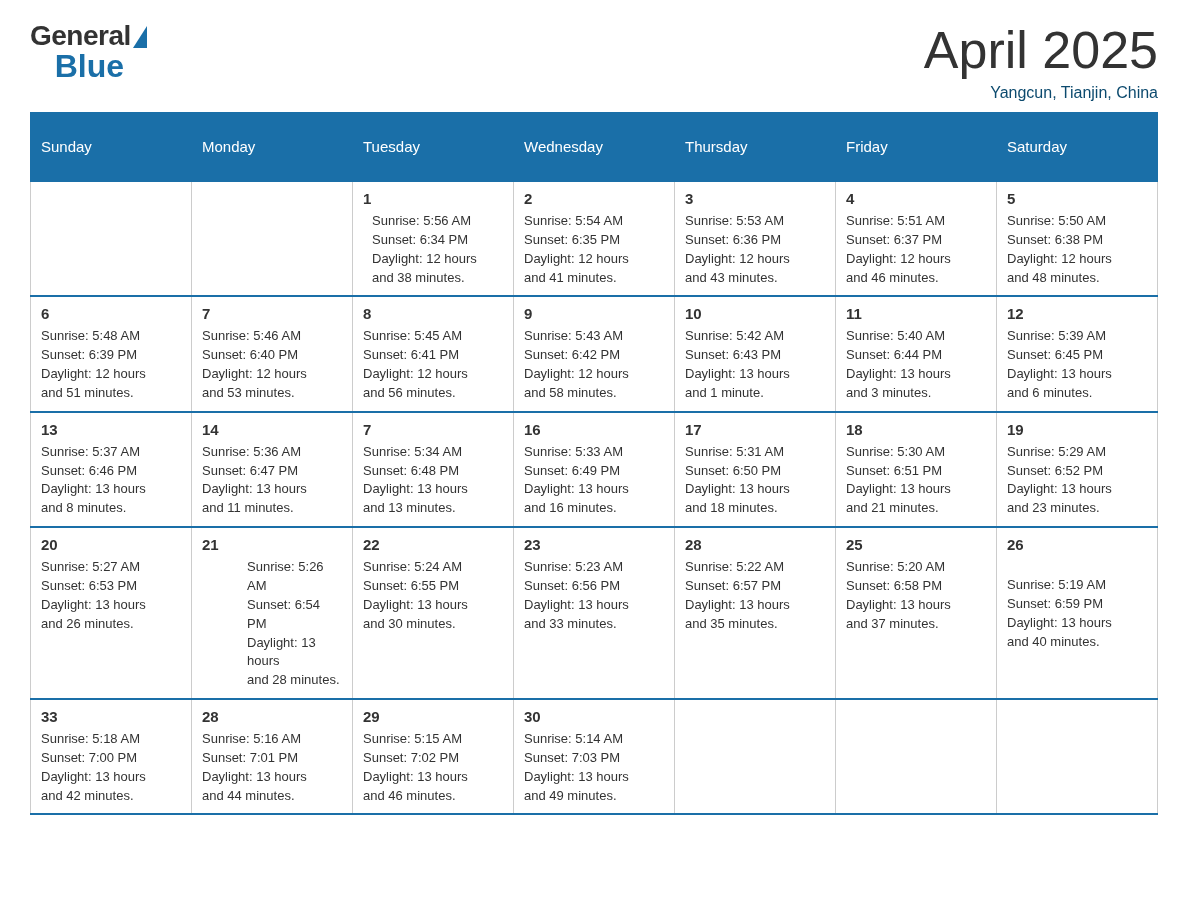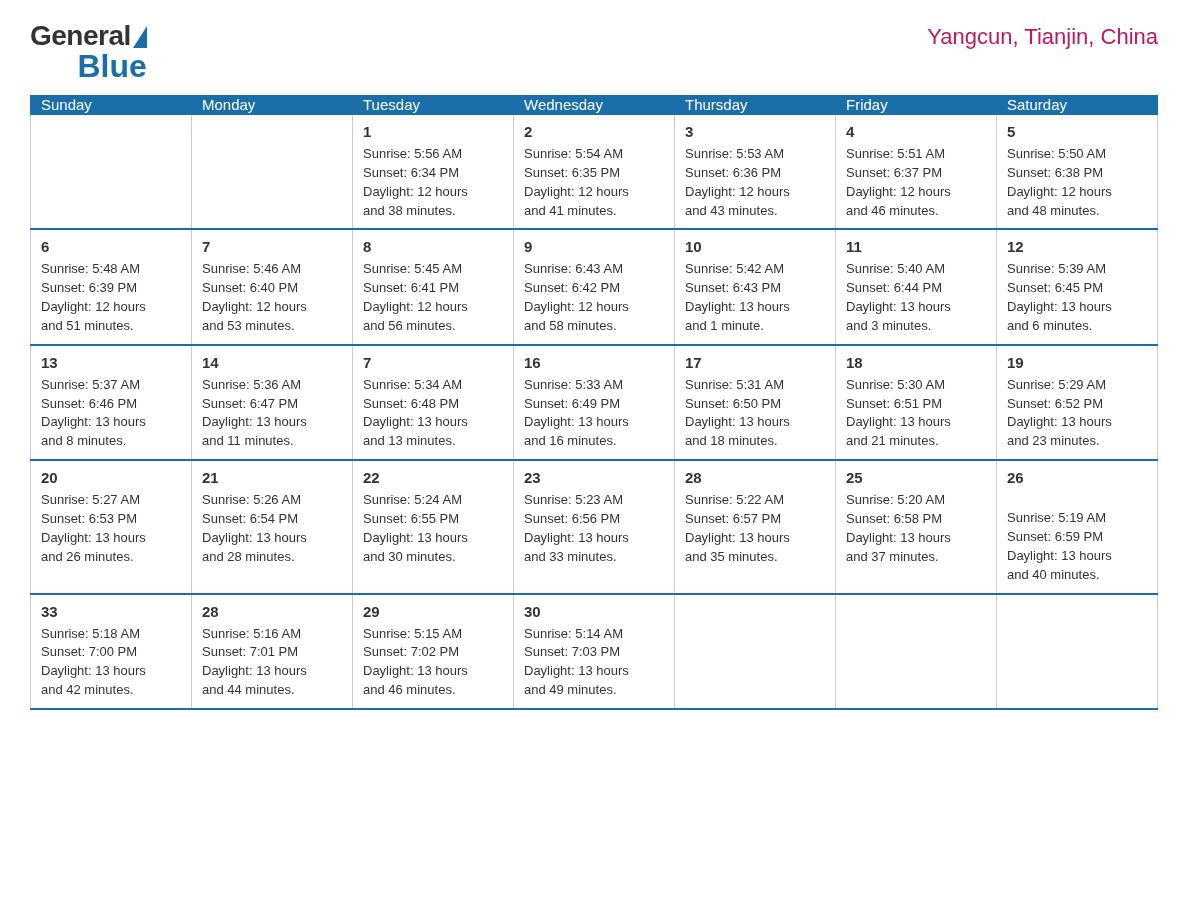--- a/index.html
+++ b/index.html
@@ -13,21 +13,21 @@
     }
     .header {
       display: flex;
       justify-content: space-between;
       align-items: flex-start;
       margin-bottom: 10px;
     }
     .logo {
       display: flex;
       flex-direction: column;
-      align-items: flex-end;
+      align-items: center;
     }
     .logo-top {
       display: flex;
       align-items: center;
     }
     .logo-general {
       font-size: 28px;
       font-weight: bold;
       color: #333;
       letter-spacing: -0.5px;
@@ -49,35 +49,35 @@
     }
     .title-section {
       text-align: right;
     }
     .calendar-title {
       font-size: 52px;
       font-weight: normal;
       color: #333;
     }
     .calendar-subtitle {
-      font-size: 22px;
-      color: #be185d;
+      font-size: 16px;
+      color: #0c4a6e;
       margin-top: 4px;
     }
     .calendar-table {
       width: 100%;
       border-collapse: collapse;
       margin-top: 8px;
     }
     .calendar-table th {
       background-color: #1a6fa8;
       color: #fff;
       font-size: 15px;
       font-weight: normal;
-      padding: 0 10px;
+      padding: 25px 10px;
       text-align: left;
       border: 1px solid #1a6fa8;
     }
     .calendar-table td {
       vertical-align: top;
       padding: 6px 10px 8px 10px;
       border: 1px solid #ccc;
       width: 14.28%;
       min-height: 100px;
       font-size: 13px;
@@ -106,20 +106,21 @@
 
 <div class="header">
   <div class="logo">
     <div class="logo-top">
       <span class="logo-general">General</span>
       <div class="logo-triangle"></div>
     </div>
     <span class="logo-blue">Blue</span>
   </div>
   <div class="title-section">
+    <div class="calendar-title">April 2025</div>
     <div class="calendar-subtitle">Yangcun, Tianjin, China</div>
   </div>
 </div>
 
 <table class="calendar-table">
   <thead>
     <tr>
     <th>Sunday</th>
         <th>Monday</th>
         <th>Tuesday</th>
@@ -128,21 +129,21 @@
         <th>Friday</th>
         <th>Saturday</th>
       </tr>
   </thead>
   <tbody id="calendar-body">
   <tr>
         <td class="empty-cell"></td>
         <td class="empty-cell"></td>
         <td>
           <div class="day-num">1</div>
-          <div class="day-info" style="white-space: pre-line;">Sunrise: 5:56 AM
+          <div class="day-info" style="white-space: pre-line; margin-left: 9px;">Sunrise: 5:56 AM
 Sunset: 6:34 PM
 Daylight: 12 hours
 and 38 minutes.</div>
         </td>
         <td>
           <div class="day-num">2</div>
           <div class="day-info" style="white-space: pre-line;">Sunrise: 5:54 AM
 Sunset: 6:35 PM
 Daylight: 12 hours
 and 41 minutes.</div>
@@ -186,21 +187,21 @@
         </td>
         <td>
           <div class="day-num">8</div>
           <div class="day-info" style="white-space: pre-line;">Sunrise: 5:45 AM
 Sunset: 6:41 PM
 Daylight: 12 hours
 and 56 minutes.</div>
         </td>
         <td>
           <div class="day-num">9</div>
-          <div class="day-info" style="white-space: pre-line;">Sunrise: 6:43 AM
+          <div class="day-info" style="white-space: pre-line;">Sunrise: 5:43 AM
 Sunset: 6:42 PM
 Daylight: 12 hours
 and 58 minutes.</div>
         </td>
         <td>
           <div class="day-num">10</div>
           <div class="day-info" style="white-space: pre-line;">Sunrise: 5:42 AM
 Sunset: 6:43 PM
 Daylight: 13 hours
 and 1 minute.</div>
@@ -274,21 +275,21 @@
       <tr>
         <td>
           <div class="day-num">20</div>
           <div class="day-info" style="white-space: pre-line;">Sunrise: 5:27 AM
 Sunset: 6:53 PM
 Daylight: 13 hours
 and 26 minutes.</div>
         </td>
         <td>
           <div class="day-num">21</div>
-          <div class="day-info" style="white-space: pre-line;">Sunrise: 5:26 AM
+          <div class="day-info" style="white-space: pre-line; margin-left: 45px;">Sunrise: 5:26 AM
 Sunset: 6:54 PM
 Daylight: 13 hours
 and 28 minutes.</div>
         </td>
         <td>
           <div class="day-num">22</div>
           <div class="day-info" style="white-space: pre-line;">Sunrise: 5:24 AM
 Sunset: 6:55 PM
 Daylight: 13 hours
 and 30 minutes.</div>

